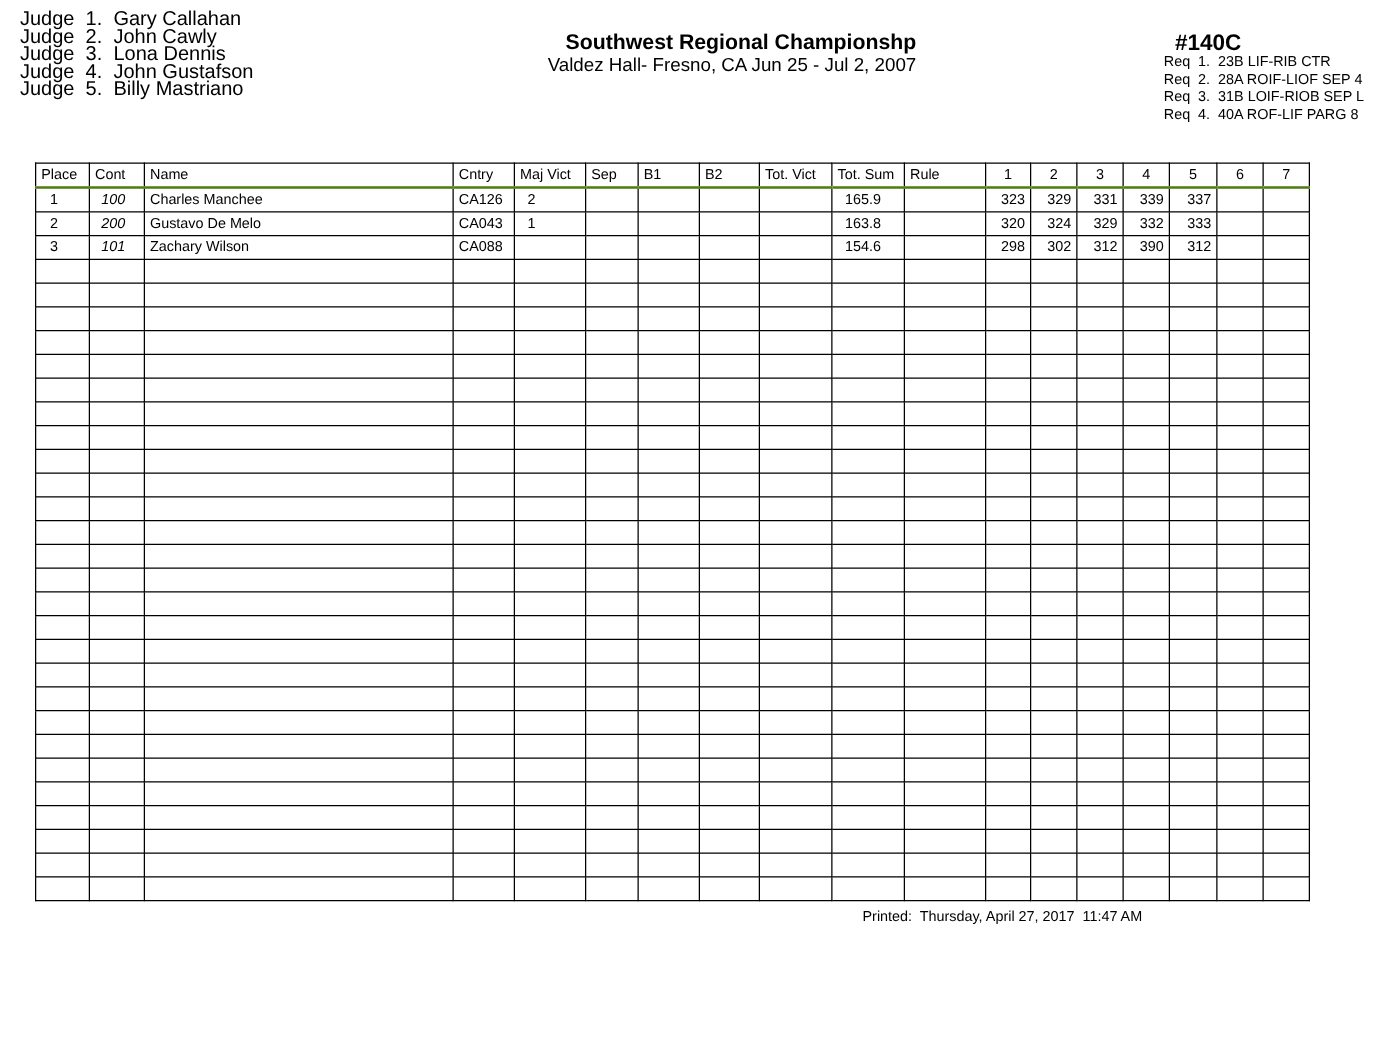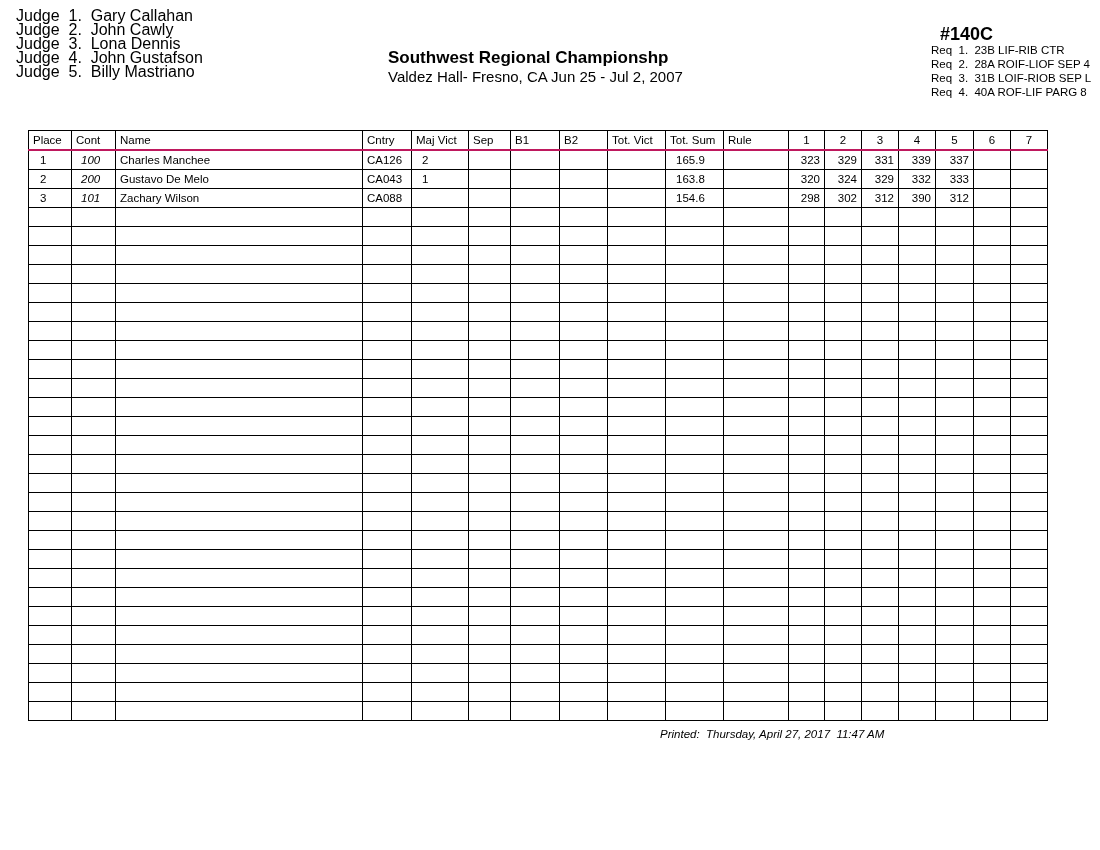--- a/index.html
+++ b/index.html
@@ -1,40 +1,40 @@
 <!DOCTYPE html>
 <html><head>
 <meta charset="utf-8">
 <style>
   html, body { margin: 0; padding: 0; background: #ffffff; }
   body { width: 1100px; height: 850px; position: relative; overflow: hidden;
          font-family: "Liberation Sans", sans-serif; color: #000; }
   .judges { position: absolute; left: 16px; top: 9px; font-size: 16px; line-height: 14px; }
   .judges .row { white-space: pre; }
-  .titles { position: absolute; left: 388px; width: 365px; top: 24px; text-align: left; margin-top: 24px; }
+  .titles { position: absolute; left: 368px; width: 365px; top: 24px; text-align: right; }
   .t1 { font-size: 17px; font-weight: bold; line-height: 20px; }
   .t2 { font-size: 15px; line-height: 20px; margin-top: -1px; }
   .t3 { font-size: 19.5px; font-weight: bold; line-height: 24px; margin-top: 1px; }
   .t4 { font-size: 17.5px; line-height: 22px; }
   .event-no { position: absolute; left: 940px; width: 110px; top: 24px; text-align: left;
               font-size: 18px; font-weight: bold; line-height: 20px; }
   .reqs { position: absolute; left: 891px; top: 43px; font-size: 11.5px; line-height: 14px; }
   .reqs .row { white-space: pre; padding-left: 40px; }
   table.grid { position: absolute; left: 28px; top: 130px; border-collapse: collapse;
                table-layout: fixed; font-size: 11.5px; }
   table.grid th, table.grid td { border: 1px solid #000; padding: 0 0 0 4px; height: 18px;
                                  overflow: hidden; white-space: nowrap; }
-  table.grid thead th { font-weight: normal; text-align: left; border-bottom: 2px solid #be185d; }
+  table.grid thead th { font-weight: normal; text-align: left; border-bottom: 2px solid #4d7c0f; }
   table.grid th.c, table.grid td.c { text-align: center; padding-left: 0; }
   table.grid td.pl { padding-left: 11px; }
   table.grid td.ct { padding-left: 9px; font-style: italic; }
   table.grid td.mv { padding-left: 10px; }
   table.grid td.ts { padding-left: 10px; }
   table.grid td.num { text-align: right; padding-right: 4px; padding-left: 0; }
-  .printed { position: absolute; left: 660px; top: 728px; font-size: 11.5px; white-space: pre; font-style: italic; }
+  .printed { position: absolute; left: 690px; top: 728px; font-size: 11.5px; white-space: pre; }
 </style>
 </head>
 <body>
 
 <div class="judges">
   <div class="row">Judge  1.  Gary Callahan</div>
   <div class="row">Judge  2.  John Cawly</div>
   <div class="row">Judge  3.  Lona Dennis</div>
   <div class="row">Judge  4.  John Gustafson</div>
   <div class="row">Judge  5.  Billy Mastriano</div>

